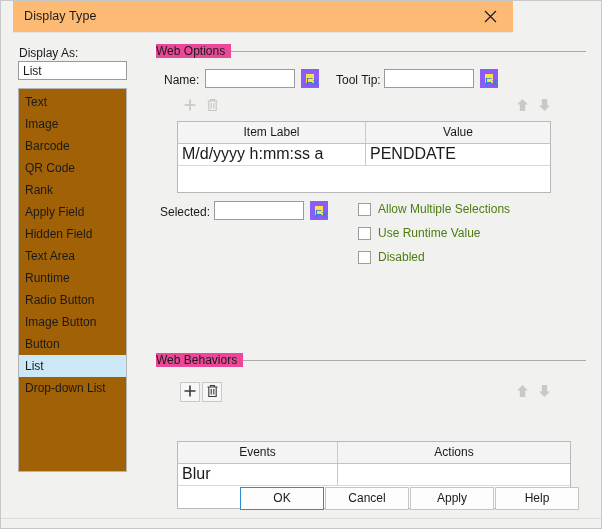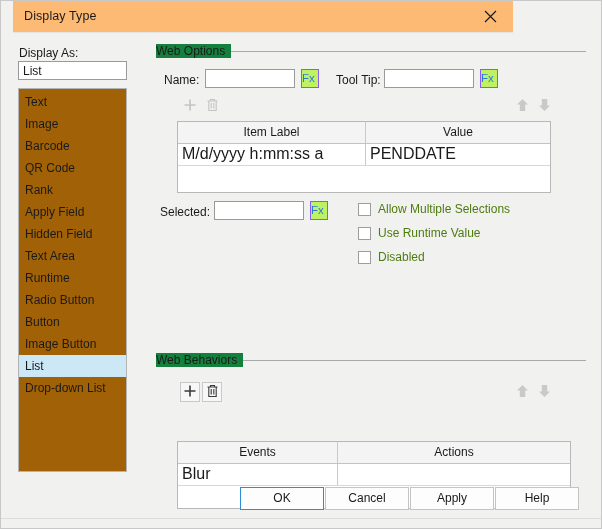--- a/index.html
+++ b/index.html
@@ -94,21 +94,21 @@
   }
   .typelist-item.selected {
     background: #cce8f6;
   }
 
   
   .group-title {
     position: absolute;
     font-size: 12px;
     color: #1a1a1a;
-    background: #15803d;
+    background: #ec4899;
     padding-right: 6px;
     z-index: 2;
   }
   .group-line {
     position: absolute;
     height: 1px;
     background: #a9a9a9;
   }
 
   
@@ -125,22 +125,22 @@
     font-family: "Liberation Sans", sans-serif;
     font-size: 12px;
     color: #1a1a1a;
     padding: 0 0 0 3px;
     outline: none;
   }
   .fx-btn {
     position: absolute;
     width: 18px;
     height: 19px;
-    background: #bef264;
-    border: 1px solid #8b5cf6;
+    background: #fde047;
+    border: 5px solid #8b5cf6;
     box-sizing: border-box;
     color: #2b7dd4;
     font-size: 11.5px;
     line-height: 17px;
     text-align: left;
     font-family: "Liberation Sans", sans-serif;
     cursor: default;
   }
 
   
@@ -265,22 +265,22 @@
   <div class="typelist-item">Text</div>
   <div class="typelist-item">Image</div>
   <div class="typelist-item">Barcode</div>
   <div class="typelist-item">QR Code</div>
   <div class="typelist-item">Rank</div>
   <div class="typelist-item">Apply Field</div>
   <div class="typelist-item">Hidden Field</div>
   <div class="typelist-item">Text Area</div>
   <div class="typelist-item">Runtime</div>
   <div class="typelist-item">Radio Button</div>
+  <div class="typelist-item">Image Button</div>
   <div class="typelist-item">Button</div>
-  <div class="typelist-item">Image Button</div>
   <div class="typelist-item selected">List</div>
   <div class="typelist-item">Drop-down List</div>
 </div>
 
 <div class="group-title" style="left:155px; top:43px;">Web Options</div>
 <div class="group-line" style="left:224px; top:50px; width:361px;"></div>
 
 <div class="flabel" style="left:163px; top:72px;">Name:</div>
 <input class="tinput" style="left: 204px; top: 68px; width: 90px; height: 19px;" value="">
 <div class="fx-btn" style="left:300px; top:68px;">Fx</div>

